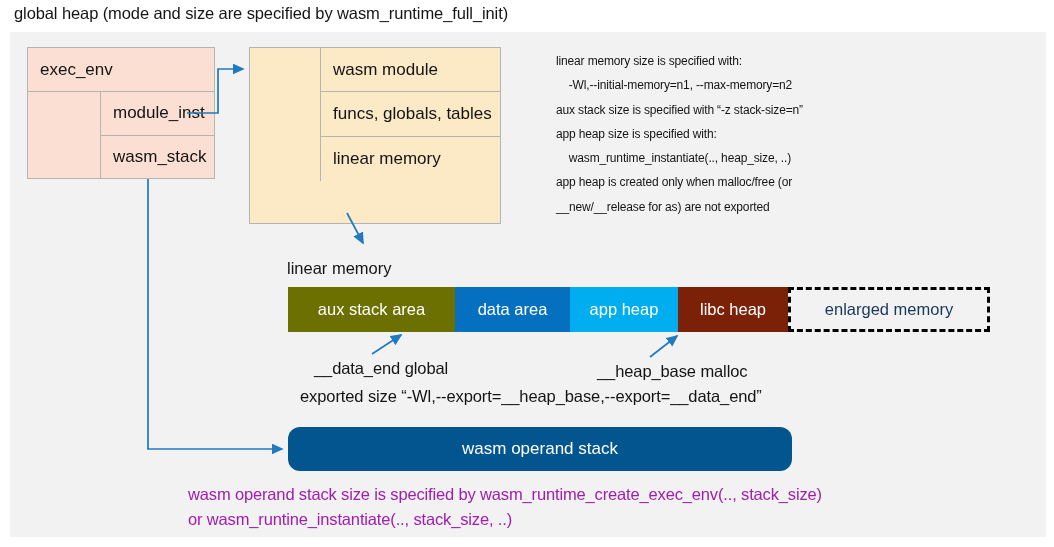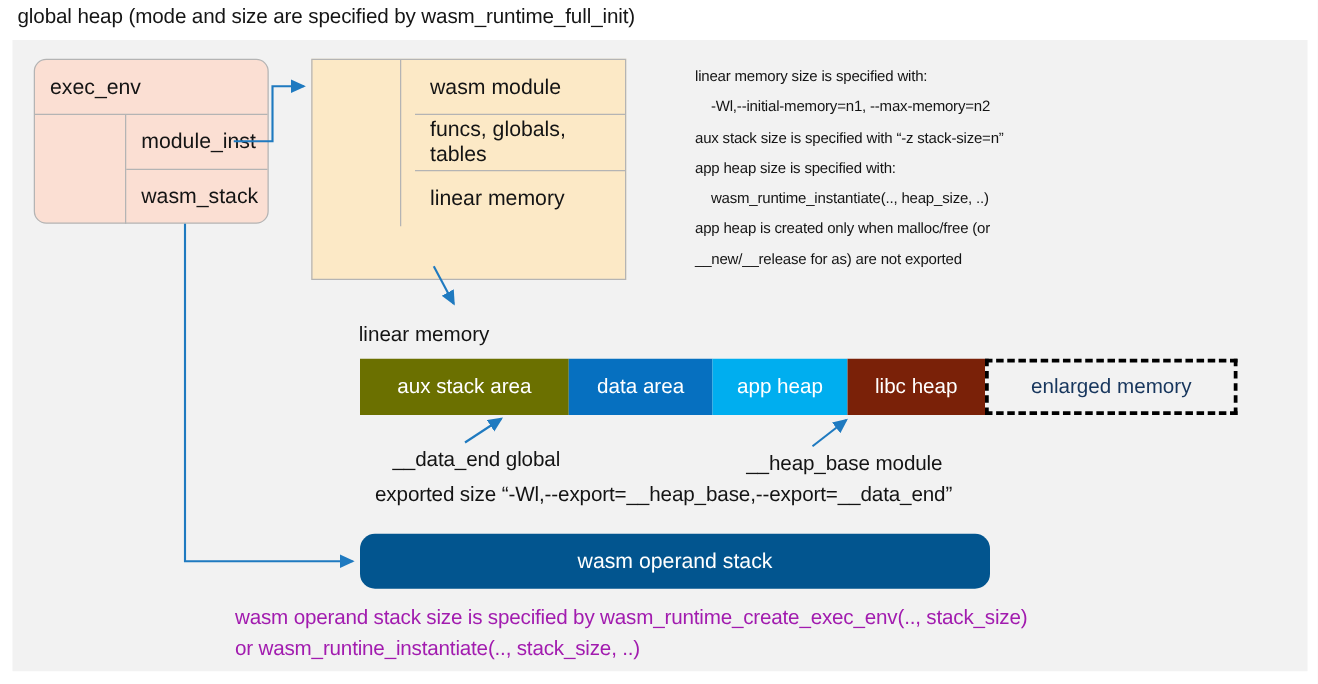--- a/index.html
+++ b/index.html
@@ -74,35 +74,34 @@
     font-size: 17px;
     color: #141414;
     border-bottom: 1px solid #b4b4b4;
   }
   .struct .row:last-child { border-bottom: none; }
 
   
   #exec-env {
     left: 27px; top: 47px; width: 188px; height: 132px;
     background: #fbdfd3;
-    border-radius: 10px;
   }
   #exec-env .hdr { height: 44px; }
   #exec-env .gutter { width: 26px; }
   #exec-env .rows { height: 87px; }
   #exec-env .row { height: 43.5px; }
 
   
   #wmi {
     left: 249px; top: 47px; width: 252px; height: 177px;
     background: #fce9c6;
   }
   #wmi .hdr { height: 43px; }
   #wmi .gutter { width: 24px; }
-  #wmi .rows { height: 133px; gap: 11px; }
+  #wmi .rows { height: 133px; }
   #wmi .row { height: 44.3px; }
 
   
   #notes {
     position: absolute;
     left: 556px;
     top: 49px;
     width: 505px;
     font-size: 12px;
     line-height: 24.3px;
@@ -232,21 +231,21 @@
 
 <div id="mem-bar">
     <div class="seg" style="width: 167px; background: rgb(107, 112, 0);">aux stack area</div>
     <div class="seg" style="width: 115px; background: rgb(6, 112, 192);">data area</div>
     <div class="seg" style="width: 108px; background: rgb(0, 174, 239);">app heap</div>
     <div class="seg" style="width: 110px; background: rgb(122, 33, 8);">libc heap</div>
     <div class="seg dashed" style="width: 202px;">enlarged memory</div>
   </div>
 
 <div class="anno" id="anno-data-end">__data_end global</div>
-<div class="anno" id="anno-heap-base">__heap_base module</div>
+<div class="anno" id="anno-heap-base">__heap_base malloc</div>
 <div class="anno" id="anno-exported">exported size “-Wl,--export=__heap_base,--export=__data_end”</div>
 
 <div id="op-stack">wasm operand stack</div>
 
 <div id="bottom-note">wasm operand stack size is specified by wasm_runtime_create_exec_env(.., stack_size)
 or wasm_runtine_instantiate(.., stack_size, ..)</div>
 
 <svg id="wires">
   <defs>
     <marker id="ah" markerWidth="7" markerHeight="7" refX="6" refY="3.2" orient="auto" markerUnits="strokeWidth">

